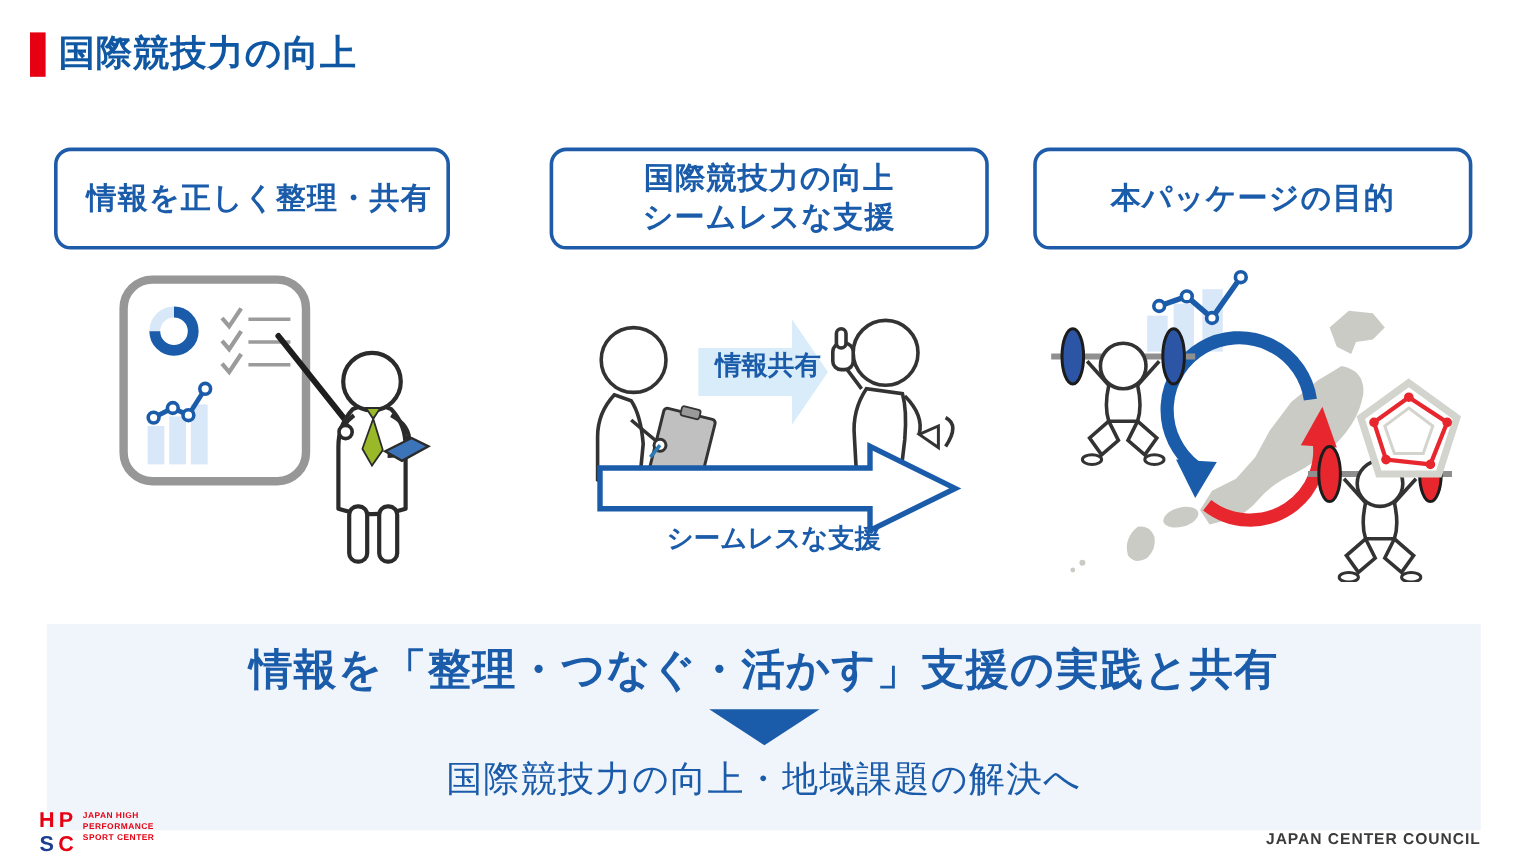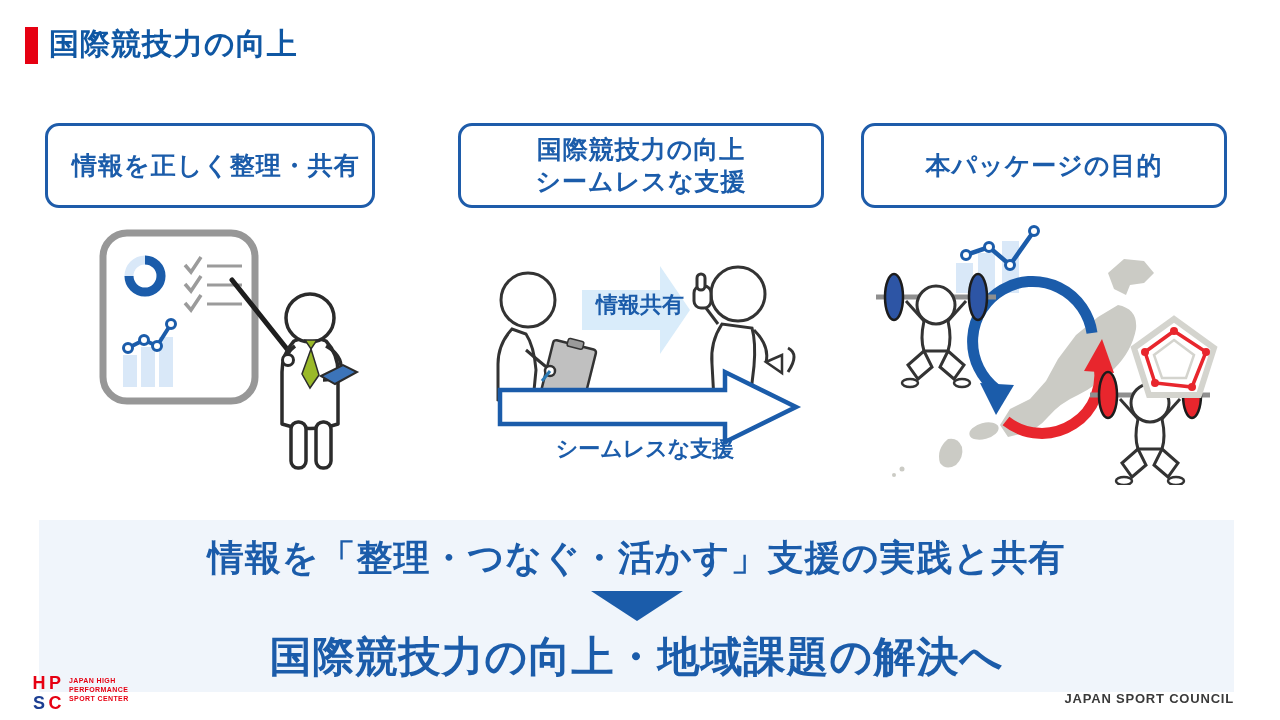--- a/index.html
+++ b/index.html
@@ -46,21 +46,21 @@
   }
   .band-line1{
     margin-top:14px;color:#1b5caa;font-weight:bold;font-size:36px;letter-spacing:1px;
   }
   .band-arrow{
     margin-top:8px;width:0;height:0;
     border-left:46px solid transparent;border-right:46px solid transparent;
     border-top:30px solid #1b5caa;
   }
   .band-line2{
-    margin-top:8px;color:#1b5caa;font-weight:bold;font-size:42px;letter-spacing:1px;
+    margin-top:8px;color:#1b5caa;font-weight:normal;font-size:30px;letter-spacing:1px;
   }
   
   .hpsc-logo{position:absolute;left:31px;top:673px;display:flex;align-items:flex-start;}
   .hpsc-letters{display:grid;grid-template-columns:16px 16px;line-height:20px;
     font-size:18px;font-weight:bold;font-family:"Liberation Sans",sans-serif;}
   .hpsc-letters span{text-align:center;}
   .l-red{color:#e60012;} .l-blue{color:#1c3e92;}
   .hpsc-lines{margin-left:6px;margin-top:3px;color:#e60012;font-size:7px;
     font-weight:bold;line-height:9px;letter-spacing:.4px;}
   .org-name{
@@ -233,15 +233,15 @@
       <span class="l-red">P</span>
       <span class="l-blue">S</span>
       <span class="l-red">C</span>
     </div>
     <div class="hpsc-lines">
       <div>JAPAN HIGH</div>
       <div>PERFORMANCE</div>
       <div>SPORT CENTER</div>
     </div>
   </div>
-  <div class="org-name">JAPAN SPORT COUNCIL</div>
+  <div class="org-name">JAPAN CENTER COUNCIL</div>
 
 </div>
 
 </body></html>

